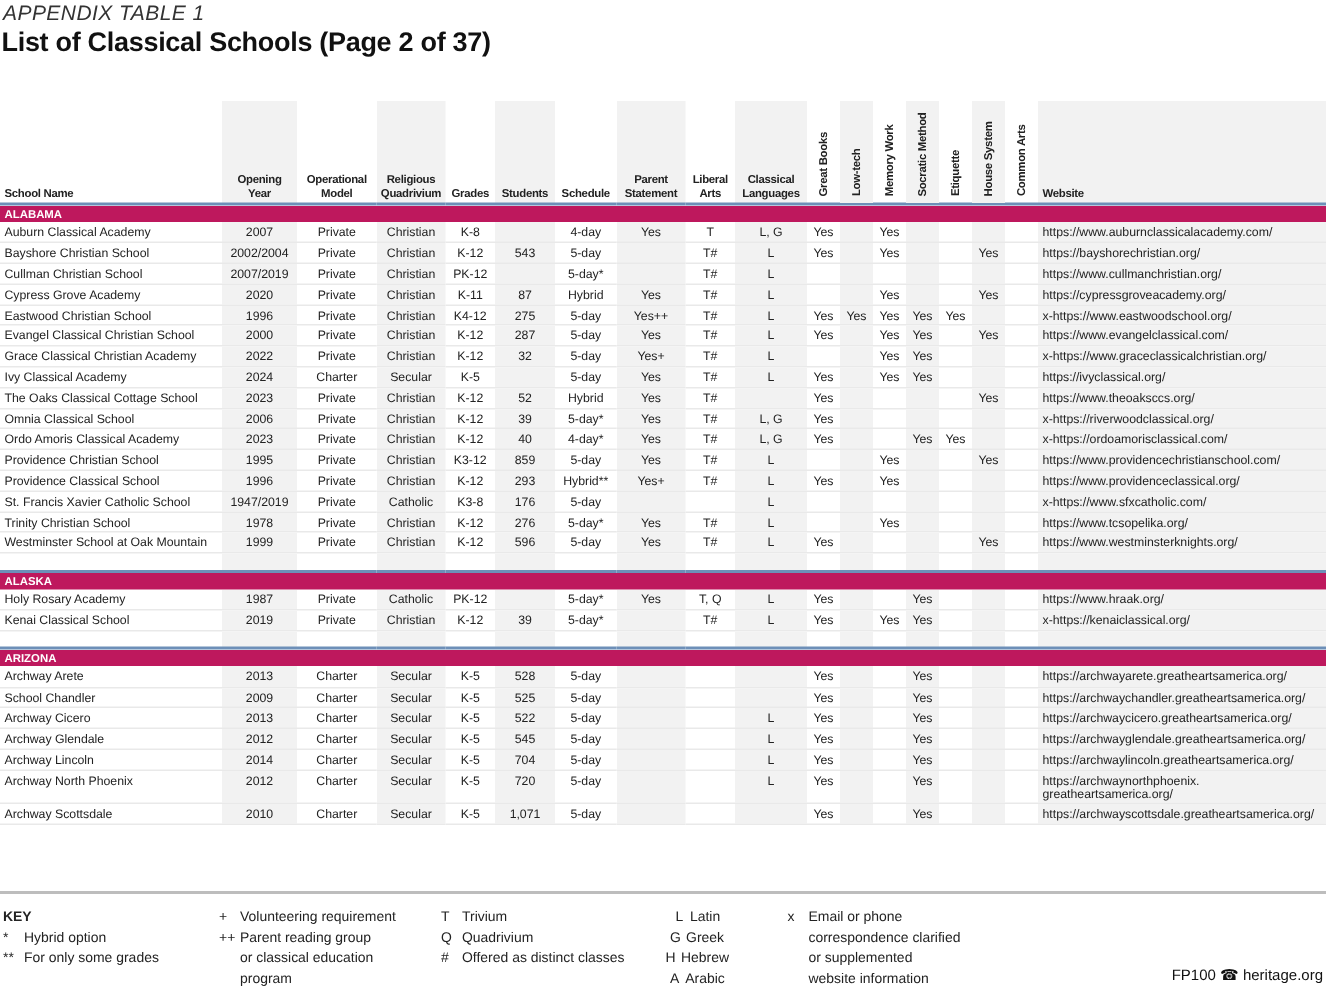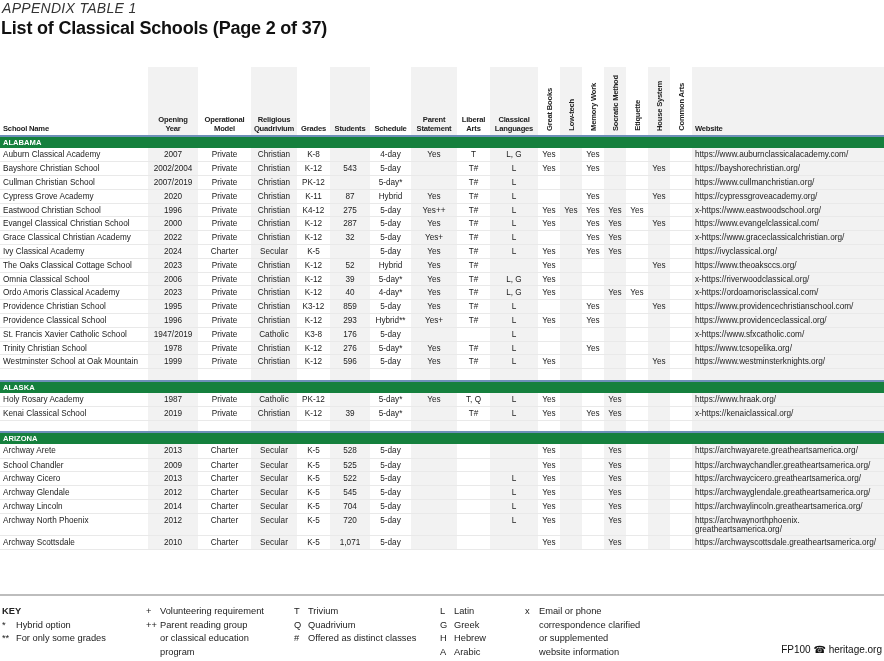--- a/index.html
+++ b/index.html
@@ -22,21 +22,21 @@
   }
   table.grid th.left { text-align: left; padding-left: 3px; margin-left: 35px; }
   th.vert { position: relative; }
   th.vert span {
     position: absolute; left: 50%; bottom: 4px;
     writing-mode: vertical-rl; transform: translateX(-50%) rotate(180deg);
     white-space: nowrap;
   }
   .shade { background: #f2f2f2; }
   tr.state td {
-    background: #15803d; color: #fff; font-weight: bold; font-size: 7.6px;
+    background: #be185d; color: #fff; font-weight: bold; font-size: 7.6px;
     height: 12px; padding-left: 3px; border-top: 2px solid #6d8fb8;
   }
   tr.row td { height: 13.8px; text-align: center; border-bottom: 1px solid #e9e9e9; color: #222; }
   tr.row td.name { text-align: left; padding-left: 3px; }
   tr.row td.web { text-align: left; padding-left: 3px; }
   tr.row.tall td { height: 22px; vertical-align: top; padding-top: 2px; }
   tr.row.tall td.web { white-space: normal; line-height: 9.5px; }
   tr.spacer td { height: 12px; }
 
   .rule { position: absolute; left: 0; top: 594px; width: 884px; height: 2px; background: #bdbdbd; }
@@ -673,21 +673,21 @@
   <div><span class="sym">+</span><span>Volunteering requirement</span></div>
   <div><span class="sym">++</span><span>Parent reading group</span></div>
   <div class="indent">or classical education</div>
   <div class="indent">program</div>
 </div>
 <div class="key" style="left:294px;">
   <div><span class="sym">T</span><span>Trivium</span></div>
   <div><span class="sym">Q</span><span>Quadrivium</span></div>
   <div><span class="sym">#</span><span>Offered as distinct classes</span></div>
 </div>
-<div class="key" style="left:440px;">
+<div class="key" style="left:440px;text-align:center;">
   <div><span class="sym">L</span><span>Latin</span></div>
   <div><span class="sym">G</span><span>Greek</span></div>
   <div><span class="sym">H</span><span>Hebrew</span></div>
   <div><span class="sym">A</span><span>Arabic</span></div>
 </div>
 <div class="key" style="left:525px;">
   <div><span class="sym">x</span><span>Email or phone</span></div>
   <div class="indent">correspondence clarified</div>
   <div class="indent">or supplemented</div>
   <div class="indent">website information</div>

